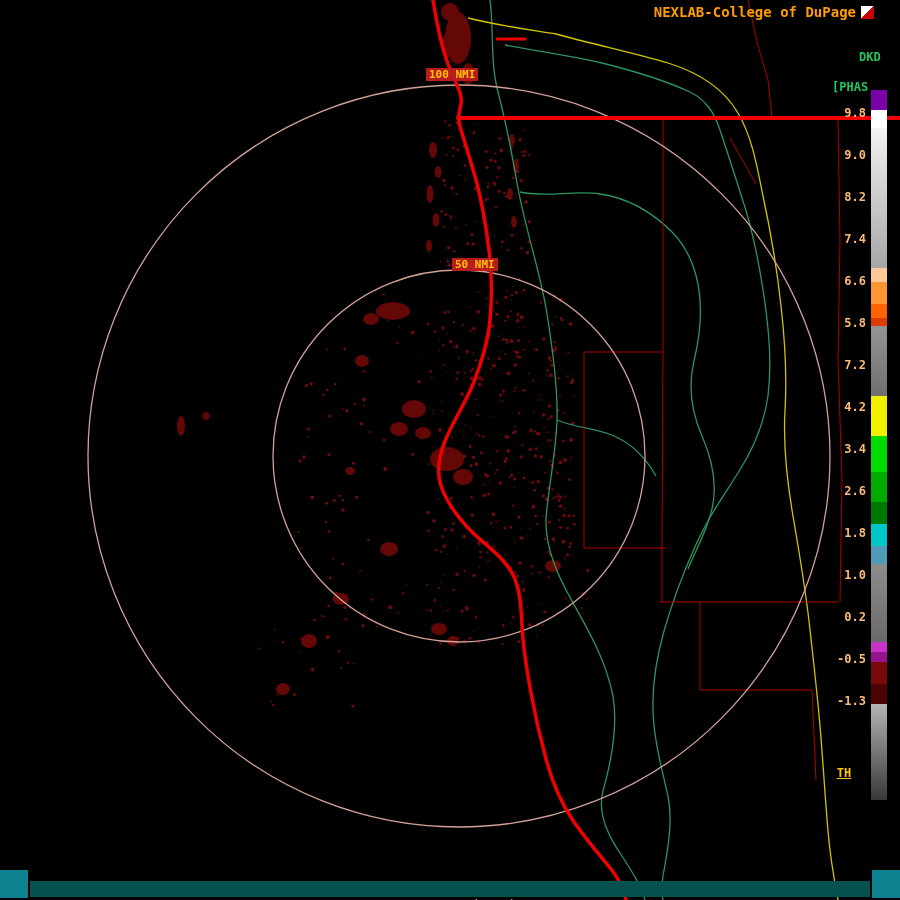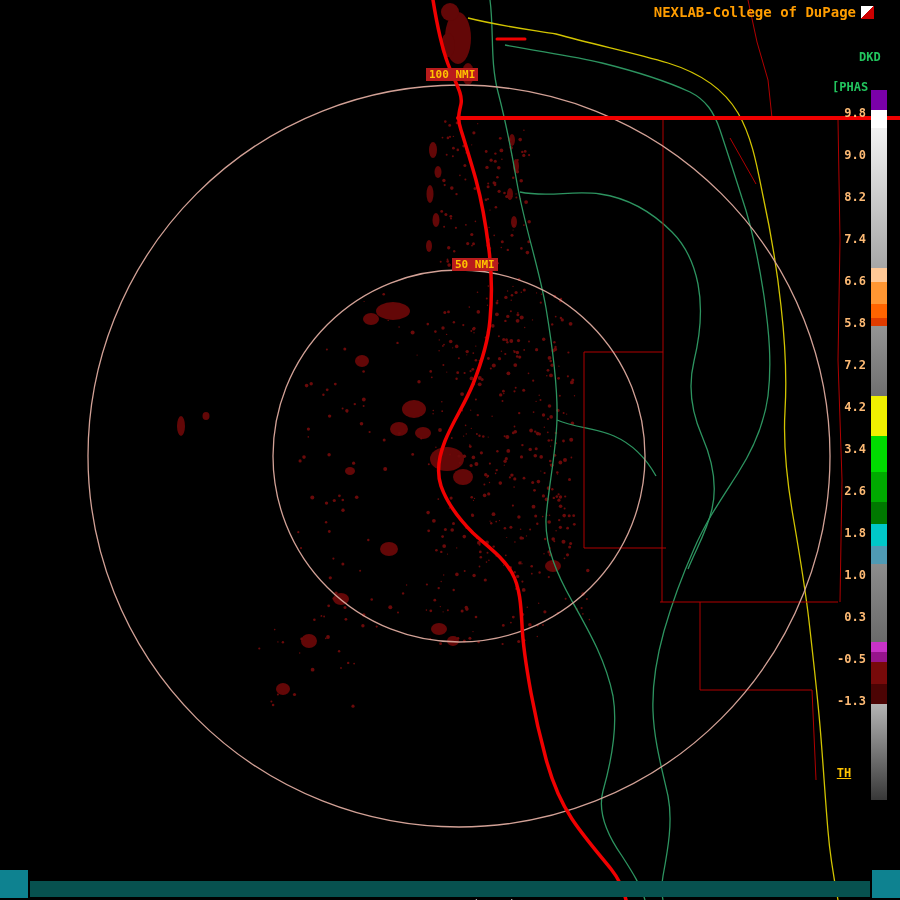--- a/index.html
+++ b/index.html
@@ -727,21 +727,21 @@
       <div class="tick" style="top: 190px;">8.2</div>
       <div class="tick" style="top: 232px;">7.4</div>
       <div class="tick" style="top: 274px;">6.6</div>
       <div class="tick" style="top: 316px;">5.8</div>
       <div class="tick" style="top: 358px;">7.2</div>
       <div class="tick" style="top: 400px;">4.2</div>
       <div class="tick" style="top: 442px;">3.4</div>
       <div class="tick" style="top: 484px;">2.6</div>
       <div class="tick" style="top: 526px;">1.8</div>
       <div class="tick" style="top: 568px;">1.0</div>
-      <div class="tick" style="top: 610px;">0.3</div>
+      <div class="tick" style="top: 610px;">0.2</div>
       <div class="tick" style="top: 652px;">-0.5</div>
       <div class="tick" style="top: 694px;">-1.3</div>
     </div>
   <div id="th-label">TH</div>
 
   <div id="footer-bar">
     <span>SPECIFIC DIFFERENTIAL PHASE (KDP) 0.5 DEG - KBHX 8 JAN 26 15:37</span>
   </div>
   <div id="corner-left" class="corner"></div>
   <div id="corner-right" class="corner"></div>

